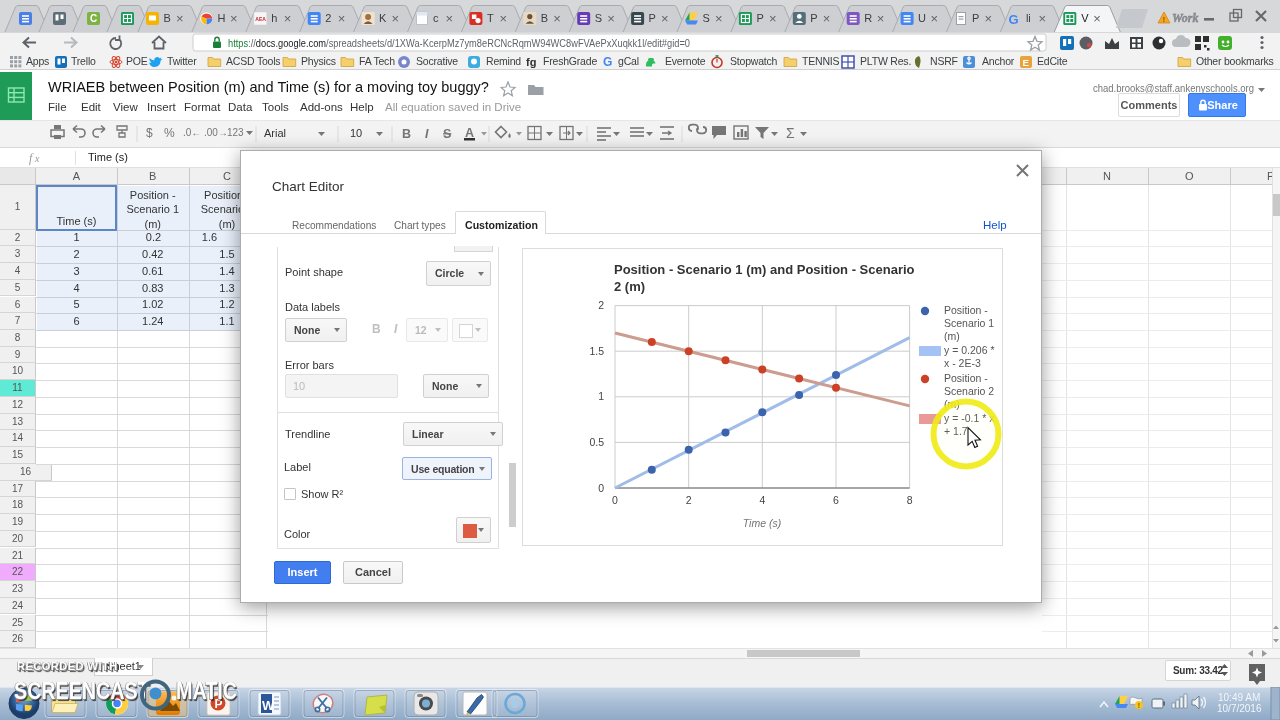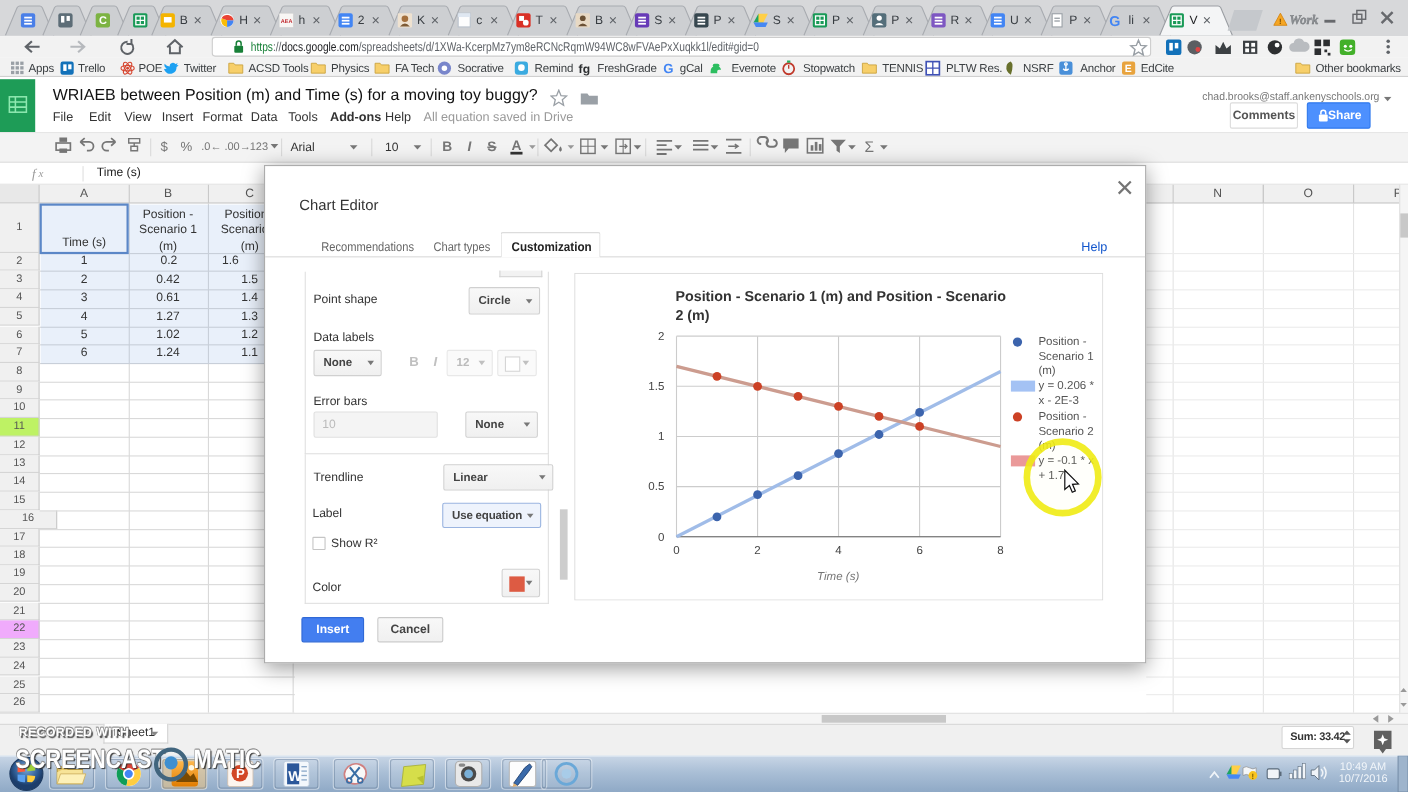--- a/index.html
+++ b/index.html
@@ -274,21 +274,21 @@
     <path d="M8 1 L10 6 L15 6.4 L11.2 9.7 L12.4 14.7 L8 12 L3.6 14.7 L4.8 9.7 L1 6.4 L6 6 Z" fill="none" stroke="#9aa0a6" stroke-width="1.2"></path>
     <path d="M28 4 h6 l1.5 2 h8 v8 h-15.5 Z" fill="#9aa0a6"></path>
   </svg>
 <div class="t" style="left:48px;top:101px;font-size:11.5px;color:#333;font-weight:normal;">File</div>
 <div class="t" style="left:81px;top:101px;font-size:11.5px;color:#333;font-weight:normal;">Edit</div>
 <div class="t" style="left:113px;top:101px;font-size:11.5px;color:#333;font-weight:normal;">View</div>
 <div class="t" style="left:147px;top:101px;font-size:11.5px;color:#333;font-weight:normal;">Insert</div>
 <div class="t" style="left:184px;top:101px;font-size:11.5px;color:#333;font-weight:normal;">Format</div>
 <div class="t" style="left:228px;top:101px;font-size:11.5px;color:#333;font-weight:normal;">Data</div>
 <div class="t" style="left:262px;top:101px;font-size:11.5px;color:#333;font-weight:normal;">Tools</div>
-<div class="t" style="left:300px;top:101px;font-size:11.5px;color:#333;font-weight:bold;">Add-ons</div>
+<div class="t" style="left:300px;top:101px;font-size:11.5px;color:#333;font-weight:normal;">Add-ons</div>
 <div class="t" style="left:350px;top:101px;font-size:11.5px;color:#333;font-weight:normal;">Help</div>
 <div class="t" style="left:385px;top:101px;font-size:11.5px;color:#999;font-weight:normal;">All equation saved in Drive</div>
 <div class="t" style="left:1093px;top:83px;font-size:10px;color:#777;font-weight:normal;transform:scaleX(0.95);transform-origin:0 0;">chad.brooks@staff.ankenyschools.org</div>
 <svg class="abs" style="left:1258px;top:88px" width="10" height="6" xmlns="http://www.w3.org/2000/svg">
     <path d="M0 0 L3.5 4 L7 0 Z" fill="#777"></path>
   </svg>
 <div class="abs" style="left:1118px;top:93px;width:62px;height:24px;background:#fff;border:1px solid #dcdcdc;border-radius:2px;box-sizing:border-box;font-size:11px;font-weight:bold;color:#555;text-align:center;line-height:22px;">Comments</div>
 <div class="abs" style="left:1188px;top:93px;width:58px;height:24px;background:#4d90fe;border:1px solid #3079ed;border-radius:2px;box-sizing:border-box;font-size:11px;font-weight:bold;color:#fff;text-align:center;line-height:22px;padding-left:11px">Share</div>
 <svg class="abs" style="left:1198px;top:99px" width="10" height="12" xmlns="http://www.w3.org/2000/svg">
     <rect x="1" y="5" width="8" height="6.5" rx="1" fill="#fff"></rect>
@@ -393,21 +393,21 @@
 <div class="abs" style="left:0;top:185.0px;width:36px;height:44.5px;background:#f0f0f0;border-right:1px solid #c9c9c9;border-bottom:1px solid #d5d5d5;box-sizing:border-box;text-align:center;font-size:10px;color:#555;line-height:44.5px">1</div>
 <div class="abs" style="left:0;top:229.5px;width:36px;height:16.7px;background:#f0f0f0;border-right:1px solid #c9c9c9;border-bottom:1px solid #d5d5d5;box-sizing:border-box;text-align:center;font-size:10px;color:#555;line-height:16.7px">2</div>
 <div class="abs" style="left:0;top:246.2px;width:36px;height:16.7px;background:#f0f0f0;border-right:1px solid #c9c9c9;border-bottom:1px solid #d5d5d5;box-sizing:border-box;text-align:center;font-size:10px;color:#555;line-height:16.7px">3</div>
 <div class="abs" style="left:0;top:263.0px;width:36px;height:16.7px;background:#f0f0f0;border-right:1px solid #c9c9c9;border-bottom:1px solid #d5d5d5;box-sizing:border-box;text-align:center;font-size:10px;color:#555;line-height:16.7px">4</div>
 <div class="abs" style="left:0;top:279.7px;width:36px;height:16.7px;background:#f0f0f0;border-right:1px solid #c9c9c9;border-bottom:1px solid #d5d5d5;box-sizing:border-box;text-align:center;font-size:10px;color:#555;line-height:16.7px">5</div>
 <div class="abs" style="left:0;top:296.5px;width:36px;height:16.7px;background:#f0f0f0;border-right:1px solid #c9c9c9;border-bottom:1px solid #d5d5d5;box-sizing:border-box;text-align:center;font-size:10px;color:#555;line-height:16.7px">6</div>
 <div class="abs" style="left:0;top:313.2px;width:36px;height:16.7px;background:#f0f0f0;border-right:1px solid #c9c9c9;border-bottom:1px solid #d5d5d5;box-sizing:border-box;text-align:center;font-size:10px;color:#555;line-height:16.7px">7</div>
 <div class="abs" style="left:0;top:329.9px;width:36px;height:16.7px;background:#f0f0f0;border-right:1px solid #c9c9c9;border-bottom:1px solid #d5d5d5;box-sizing:border-box;text-align:center;font-size:10px;color:#555;line-height:16.7px">8</div>
 <div class="abs" style="left:0;top:346.7px;width:36px;height:16.7px;background:#f0f0f0;border-right:1px solid #c9c9c9;border-bottom:1px solid #d5d5d5;box-sizing:border-box;text-align:center;font-size:10px;color:#555;line-height:16.7px">9</div>
 <div class="abs" style="left:0;top:363.4px;width:36px;height:16.7px;background:#f0f0f0;border-right:1px solid #c9c9c9;border-bottom:1px solid #d5d5d5;box-sizing:border-box;text-align:center;font-size:10px;color:#555;line-height:16.7px">10</div>
-<div class="abs" style="left:0;top:380.2px;width:36px;height:16.7px;background:#bef264;border-right:1px solid #c9c9c9;border-bottom:1px solid #d5d5d5;box-sizing:border-box;text-align:center;font-size:10px;color:#555;line-height:16.7px">11</div>
+<div class="abs" style="left:0;top:380.2px;width:36px;height:16.7px;background:#5eead4;border-right:1px solid #c9c9c9;border-bottom:1px solid #d5d5d5;box-sizing:border-box;text-align:center;font-size:10px;color:#555;line-height:16.7px">11</div>
 <div class="abs" style="left:0;top:396.9px;width:36px;height:16.7px;background:#f0f0f0;border-right:1px solid #c9c9c9;border-bottom:1px solid #d5d5d5;box-sizing:border-box;text-align:center;font-size:10px;color:#555;line-height:16.7px">12</div>
 <div class="abs" style="left:0;top:413.6px;width:36px;height:16.7px;background:#f0f0f0;border-right:1px solid #c9c9c9;border-bottom:1px solid #d5d5d5;box-sizing:border-box;text-align:center;font-size:10px;color:#555;line-height:16.7px">13</div>
 <div class="abs" style="left:0;top:430.4px;width:36px;height:16.7px;background:#f0f0f0;border-right:1px solid #c9c9c9;border-bottom:1px solid #d5d5d5;box-sizing:border-box;text-align:center;font-size:10px;color:#555;line-height:16.7px">14</div>
 <div class="abs" style="left:0;top:447.1px;width:36px;height:16.7px;background:#f0f0f0;border-right:1px solid #c9c9c9;border-bottom:1px solid #d5d5d5;box-sizing:border-box;text-align:center;font-size:10px;color:#555;line-height:16.7px">15</div>
 <div class="abs" style="left:0;top:463.9px;width:52px;height:16.7px;background:#f0f0f0;border-right:1px solid #c9c9c9;border-bottom:1px solid #d5d5d5;box-sizing:border-box;text-align:center;font-size:10px;color:#555;line-height:16.7px">16</div>
 <div class="abs" style="left:0;top:480.6px;width:36px;height:16.7px;background:#f0f0f0;border-right:1px solid #c9c9c9;border-bottom:1px solid #d5d5d5;box-sizing:border-box;text-align:center;font-size:10px;color:#555;line-height:16.7px">17</div>
 <div class="abs" style="left:0;top:497.3px;width:36px;height:16.7px;background:#f0f0f0;border-right:1px solid #c9c9c9;border-bottom:1px solid #d5d5d5;box-sizing:border-box;text-align:center;font-size:10px;color:#555;line-height:16.7px">18</div>
 <div class="abs" style="left:0;top:514.1px;width:36px;height:16.7px;background:#f0f0f0;border-right:1px solid #c9c9c9;border-bottom:1px solid #d5d5d5;box-sizing:border-box;text-align:center;font-size:10px;color:#555;line-height:16.7px">19</div>
 <div class="abs" style="left:0;top:530.8px;width:36px;height:16.7px;background:#f0f0f0;border-right:1px solid #c9c9c9;border-bottom:1px solid #d5d5d5;box-sizing:border-box;text-align:center;font-size:10px;color:#555;line-height:16.7px">20</div>
 <div class="abs" style="left:0;top:547.6px;width:36px;height:16.7px;background:#f0f0f0;border-right:1px solid #c9c9c9;border-bottom:1px solid #d5d5d5;box-sizing:border-box;text-align:center;font-size:10px;color:#555;line-height:16.7px">21</div>
@@ -483,21 +483,21 @@
 <div class="cell" style="left:36.0px;top:231.4px;width:81.0px;">1</div>
 <div class="cell" style="left:117.0px;top:231.4px;width:73px;">0.2</div>
 <div class="cell" style="left:171px;top:231.4px;width:77.0px;text-align:center;">1.6</div>
 <div class="cell" style="left:36.0px;top:248.1px;width:81.0px;">2</div>
 <div class="cell" style="left:117.0px;top:248.1px;width:71.5px;">0.42</div>
 <div class="cell" style="left:188.5px;top:248.1px;width:77.0px;">1.5</div>
 <div class="cell" style="left:36.0px;top:264.9px;width:81.0px;">3</div>
 <div class="cell" style="left:117.0px;top:264.9px;width:71.5px;">0.61</div>
 <div class="cell" style="left:188.5px;top:264.9px;width:77.0px;">1.4</div>
 <div class="cell" style="left:36.0px;top:281.6px;width:81.0px;">4</div>
-<div class="cell" style="left:117.0px;top:281.6px;width:71.5px;">1.27</div>
+<div class="cell" style="left:117.0px;top:281.6px;width:71.5px;">0.83</div>
 <div class="cell" style="left:188.5px;top:281.6px;width:77.0px;">1.3</div>
 <div class="cell" style="left:36.0px;top:298.3px;width:81.0px;">5</div>
 <div class="cell" style="left:117.0px;top:298.3px;width:71.5px;">1.02</div>
 <div class="cell" style="left:188.5px;top:298.3px;width:77.0px;">1.2</div>
 <div class="cell" style="left:36.0px;top:315.1px;width:81.0px;">6</div>
 <div class="cell" style="left:117.0px;top:315.1px;width:71.5px;">1.24</div>
 <div class="cell" style="left:188.5px;top:315.1px;width:77.0px;">1.1</div>
 <div class="abs" style="left:1272px;top:168px;width:8px;height:480px;background:#f5f5f5;border-left:1px solid #e0e0e0;box-sizing:border-box"></div>
 <div class="abs" style="left:1273px;top:194px;width:7px;height:22px;background:#c8c8c8"></div>
 <svg class="abs" style="left:1272px;top:622px" width="8" height="26" xmlns="http://www.w3.org/2000/svg">

